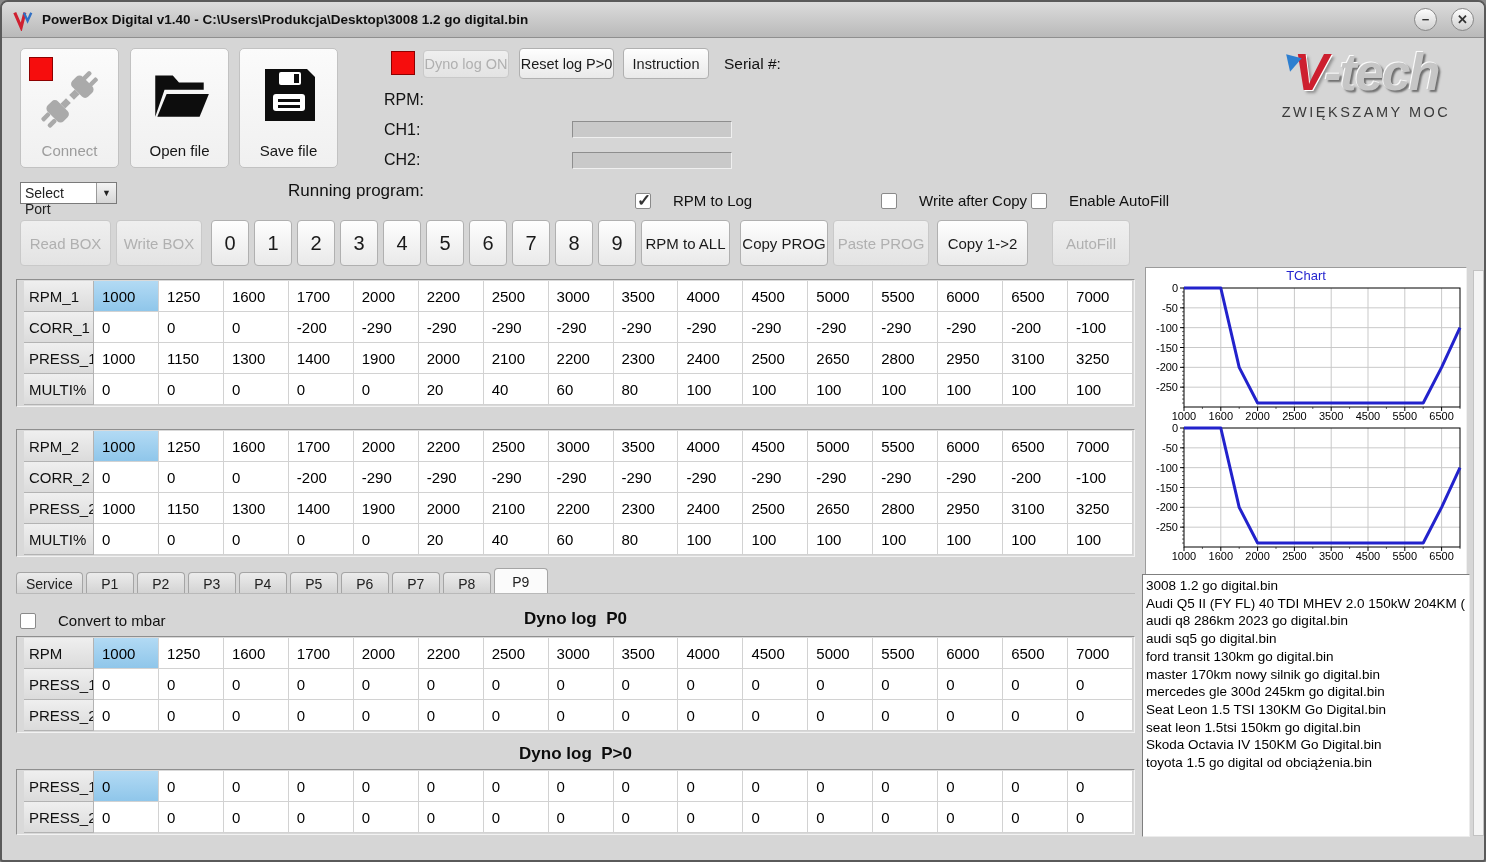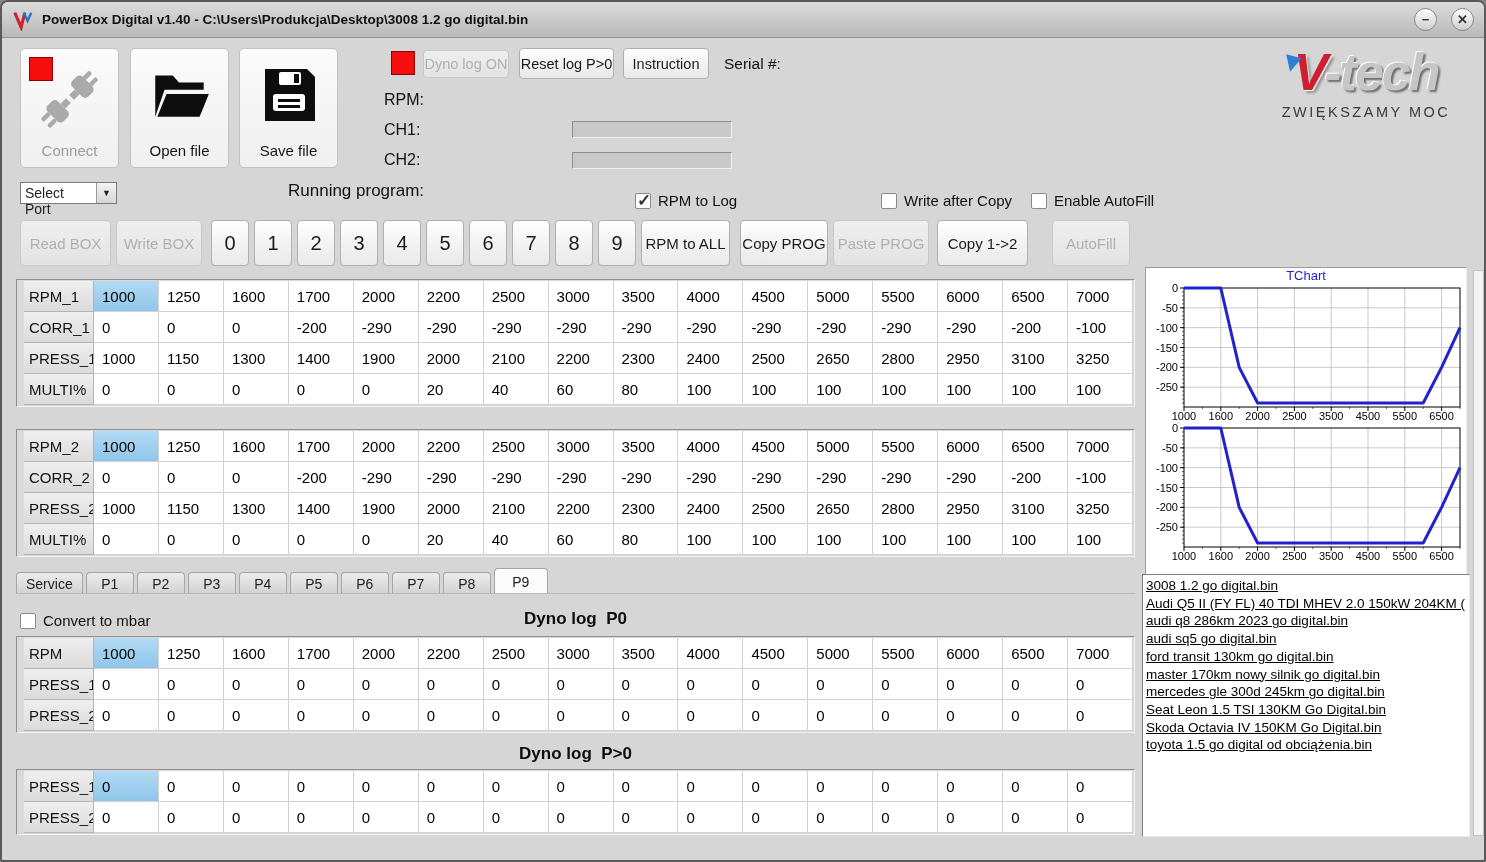--- a/index.html
+++ b/index.html
@@ -15,21 +15,21 @@
            border:1px solid #878787;display:flex;align-items:center;justify-content:center;
            font-size:13px;font-weight:bold;color:#333;margin-left:6px;cursor:default;}
   
   .btn{background:linear-gradient(#fefefe,#e9e9e9);border:1px solid #b0b0b0;border-radius:4px;
        color:#1a1a1a;display:flex;align-items:center;justify-content:center;}
   .btn.disabled{background:linear-gradient(#efefef,#e3e3e3);border-color:#c9c9c9;color:#b0b0b0;}
   .led{position:absolute;width:24px;height:24px;background:#f60d0d;border:1px solid #8d0000;}
   .label{position:absolute;color:#111;}
   .pbar{position:absolute;width:160px;height:17px;background:#c9c9c9;
         border:1px solid;border-color:#8e8e8e #efefef #efefef #8e8e8e;}
-  .checkbox{position:absolute;display:flex;align-items:center;gap:7px;font-size:15px;color:#111;}
+  .checkbox{position:absolute;display:flex;align-items:center;gap:22px;font-size:15px;color:#111;}
   .cb-box{width:16px;height:16px;background:#fff;border:1px solid #8a8a8a;border-radius:2px;position:relative;}
   .cb-box.checked::after{content:"✓";position:absolute;left:1px;top:-4px;font-size:17px;font-weight:bold;color:#333;}
   
   .bigbtn{position:absolute;width:99px;height:120px;background:linear-gradient(#fbfbfb,#f0f0f0);
           border:1px solid #c2c2c2;border-radius:5px;display:flex;flex-direction:column;
           align-items:center;justify-content:flex-end;padding-bottom:8px;font-size:15px;color:#161616;}
   .bigbtn .ic{position:absolute;top:14px;left:0;right:0;display:flex;justify-content:center;}
   .bigbtn.connect .lbl{color:#9c9c9c;}
   .selport{position:absolute;left:18px;top:180px;width:97px;height:22px;background:#fff;
            border:1px solid #7a7a7a;display:flex;}
@@ -66,21 +66,21 @@
   .brand-rest{color:#c6c6c6;text-shadow:-1px -1px 0 #fafafa,2px 2px 2px #6f6f6f;}
   .brand-arrow{position:absolute;left:34px;top:12px;width:0;height:0;border-left:8px solid transparent;
                border-right:8px solid transparent;border-top:16px solid #2e7fd0;transform:rotate(14deg);}
   .slogan{font-size:14.5px;letter-spacing:2.5px;color:#3a3a3a;margin-top:4px;}
   .chart-panel{position:absolute;left:1143px;top:265px;width:322px;height:386px;background:#fff;
                border:1px solid;border-color:#9b9b9b #f0f0f0 #f0f0f0 #9b9b9b;overflow:hidden;}
   .chart-title{text-align:center;font-size:13px;height:16px;color:#2525cf;}
   .chart-panel svg{display:block;}
   .chart-panel text{font-family:"Liberation Sans",sans-serif;font-size:11px;fill:#000;}
   .filelist{position:absolute;left:1140px;top:572px;width:328px;height:263px;background:#fff;
-            border:1px solid;border-color:#7f7f7f #ececec #ececec #7f7f7f;overflow:hidden;padding:2px 0;text-decoration:underline;}
+            border:1px solid;border-color:#7f7f7f #ececec #ececec #7f7f7f;overflow:hidden;padding:2px 0;}
   .file-item{font-size:13.5px;line-height:17.7px;padding:0 3px;white-space:nowrap;color:#000;}
   .side-strip{position:absolute;left:1471px;top:268px;width:11px;height:566px;background:#f4f4f4;
               border:1px solid #c2c2c2;}
 </style>
 </head>
 <body>
 
 <div class="window">
 
   <div class="titlebar">
@@ -642,18 +642,19 @@
 
   <div class="filelist">
       <div class="file-item">3008 1.2 go digital.bin</div>
       <div class="file-item">Audi Q5 II (FY FL) 40 TDI MHEV 2.0 150kW 204KM (</div>
       <div class="file-item">audi q8 286km 2023 go digital.bin</div>
       <div class="file-item">audi sq5 go digital.bin</div>
       <div class="file-item">ford transit 130km go digital.bin</div>
       <div class="file-item">master 170km nowy silnik go digital.bin</div>
       <div class="file-item">mercedes gle 300d 245km go digital.bin</div>
       <div class="file-item">Seat Leon 1.5 TSI 130KM Go Digital.bin</div>
+      <div class="file-item">seat leon 1.5tsi 150km go digital.bin</div>
       <div class="file-item">Skoda Octavia IV 150KM Go Digital.bin</div>
       <div class="file-item">toyota 1.5 go digital od obciążenia.bin</div>
     </div>
   <div class="side-strip"></div>
 
 </div>
 
 </body></html>

